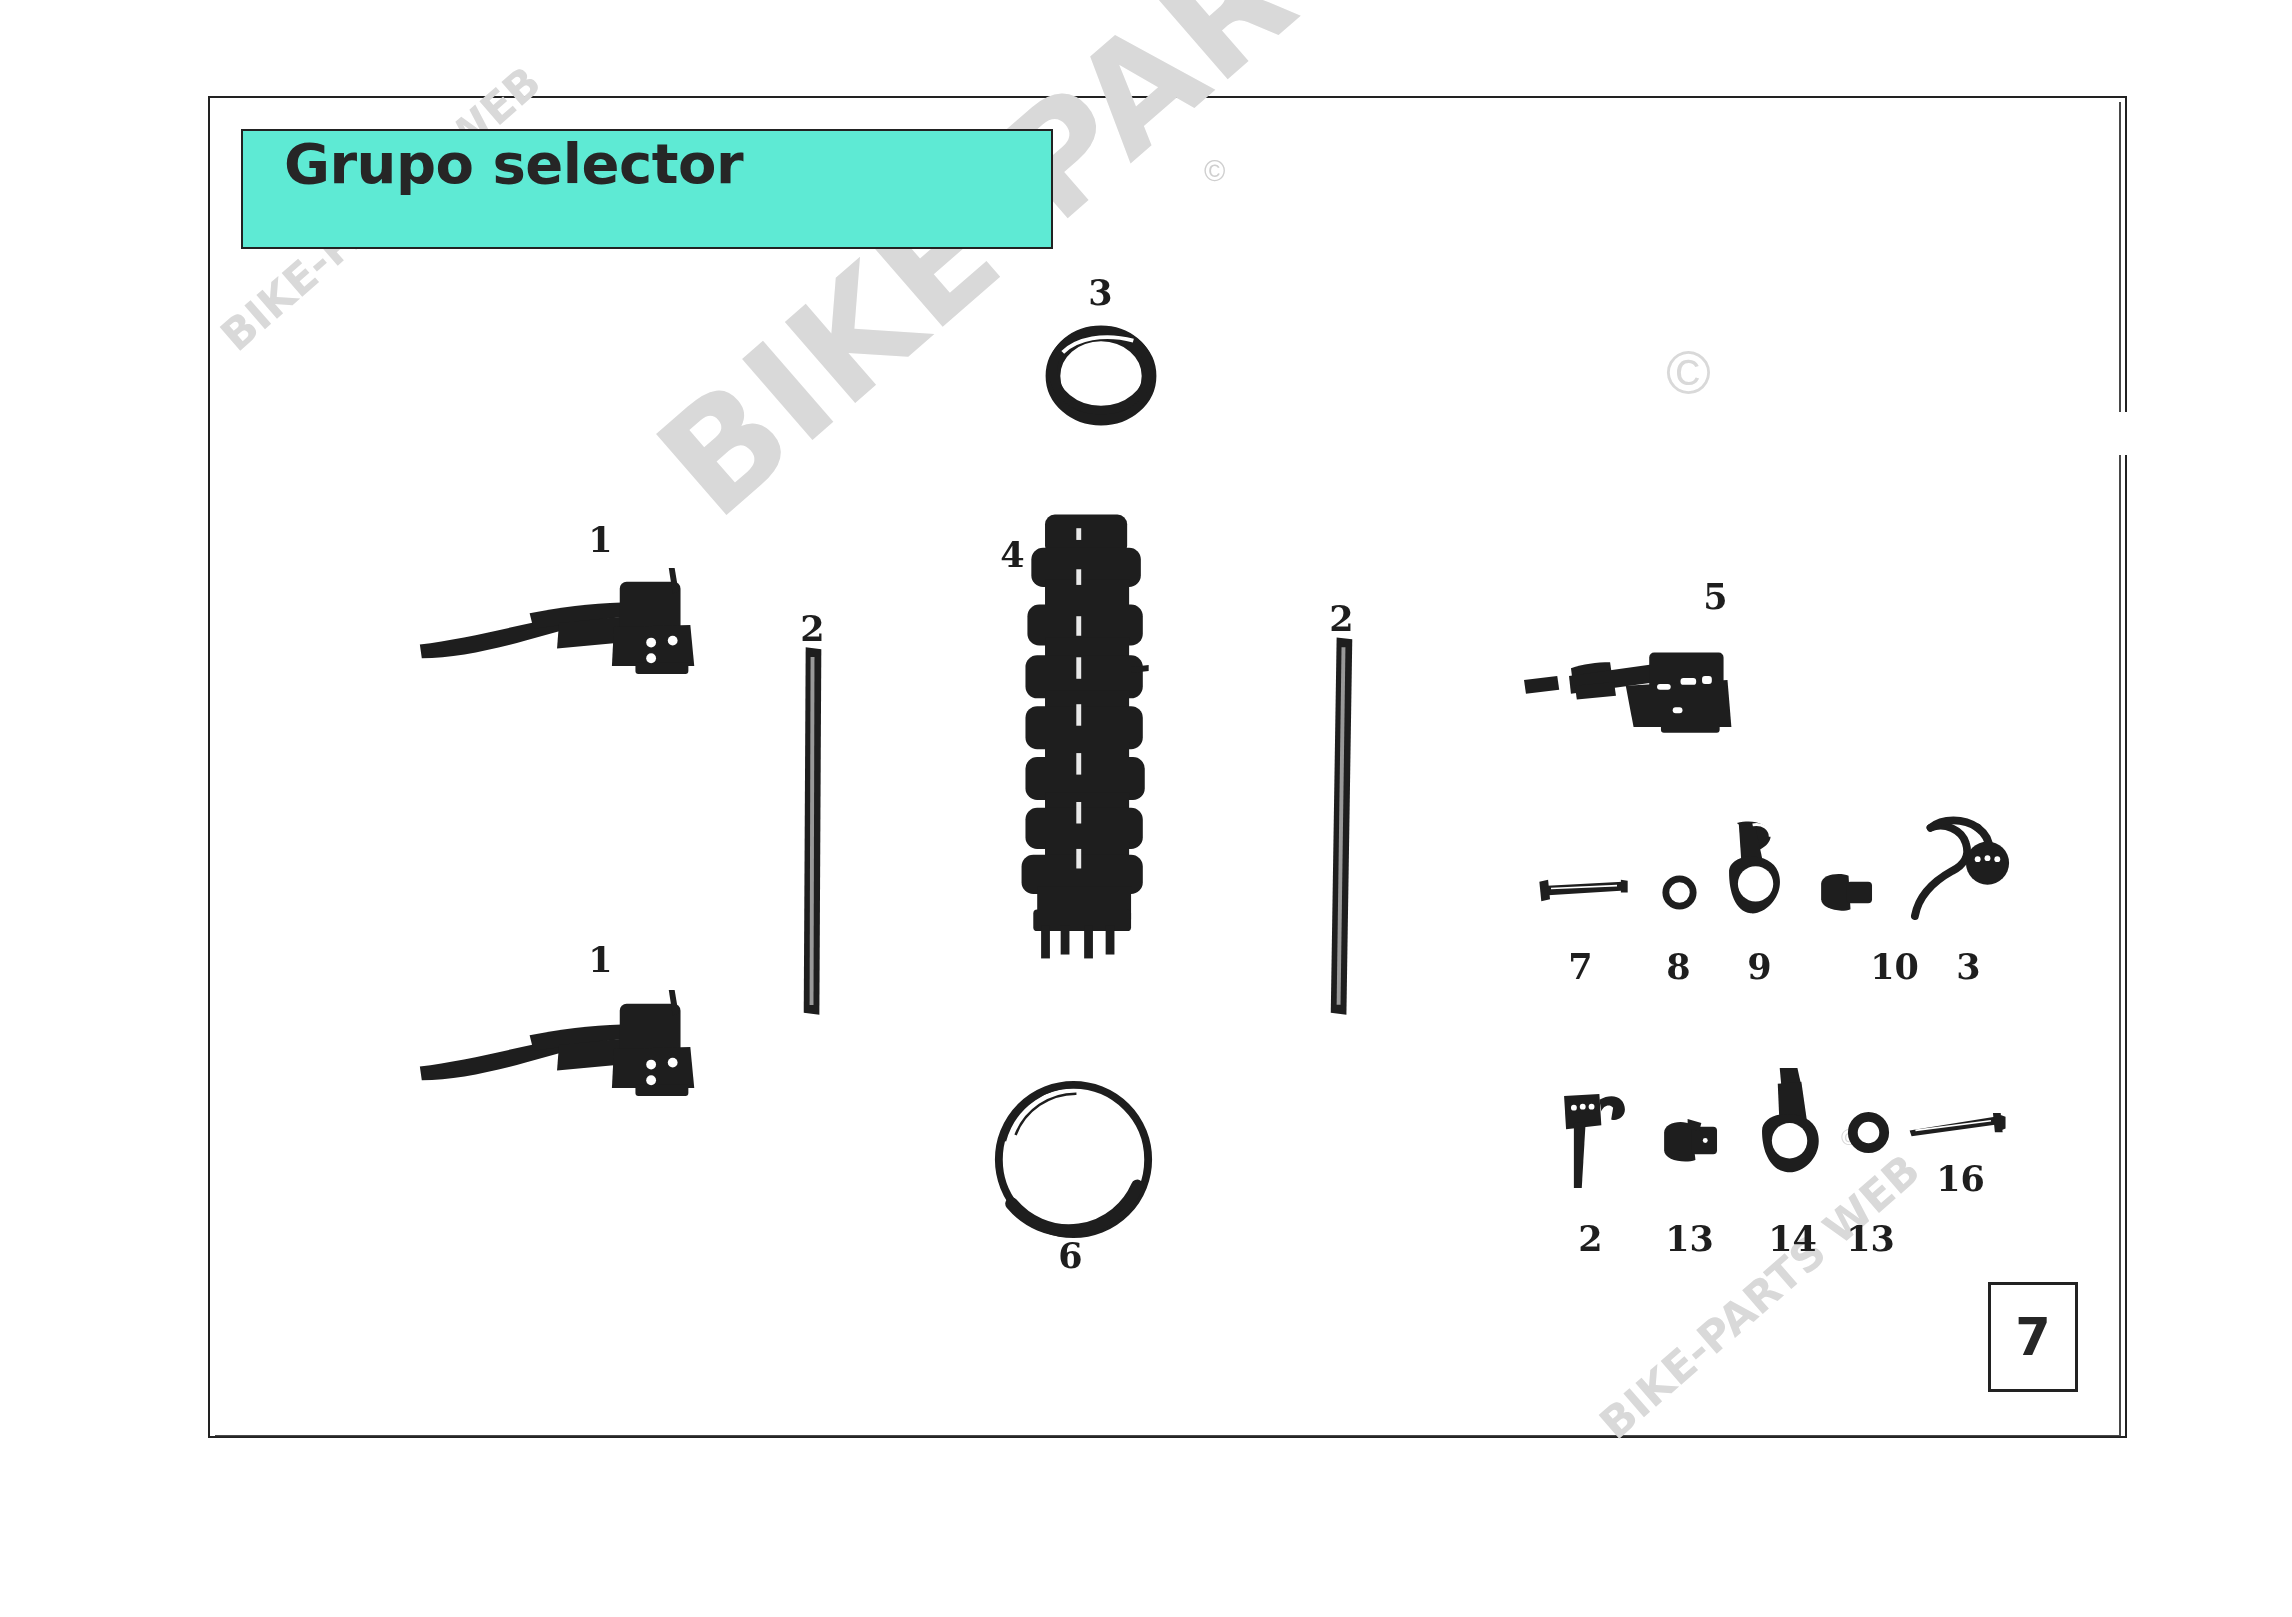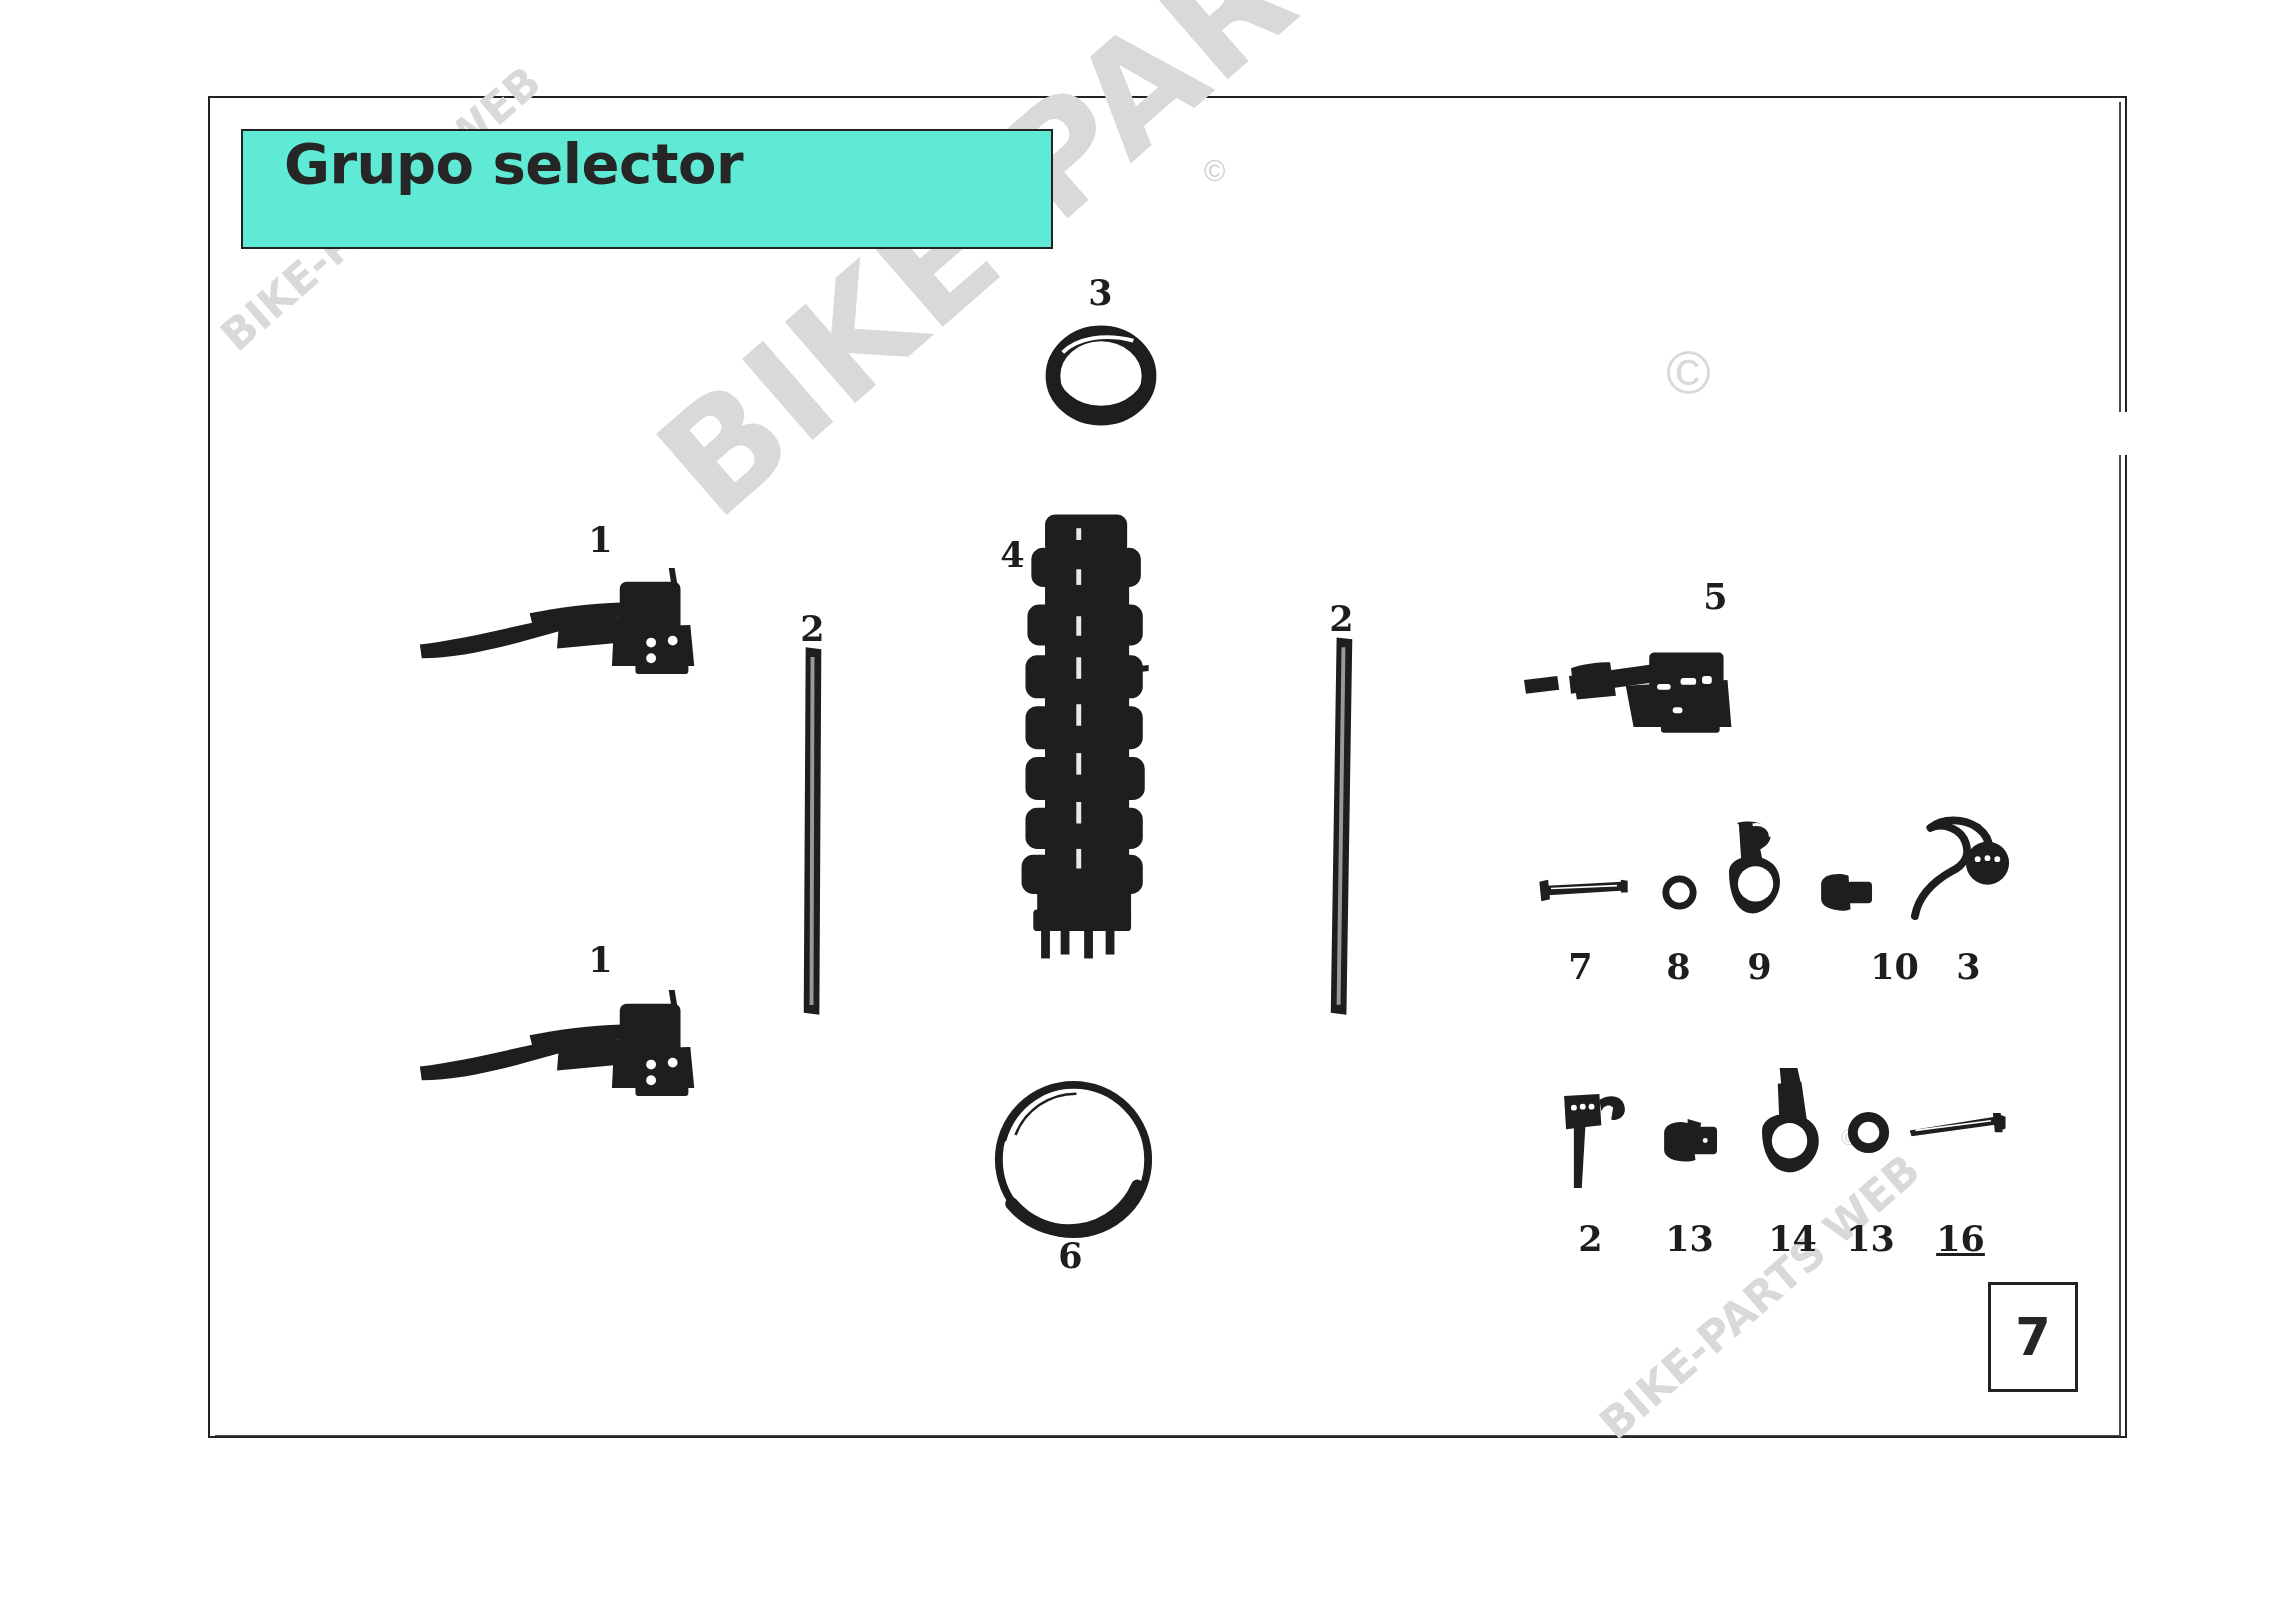--- a/index.html
+++ b/index.html
@@ -444,20 +444,20 @@
   <div class="callout" style="left:1070px; top:1235px;">6</div>
   <div class="callout" style="left:1580px; top:946px;">7</div>
   <div class="callout" style="left:1678px; top:946px;">8</div>
   <div class="callout" style="left:1759px; top:946px;">9</div>
   <div class="callout" style="left:1851px; top:946px;margin-left:14px;">10</div>
   <div class="callout" style="left:1968px; top:946px;">3</div>
   <div class="callout" style="left:1590px; top:1218px;">2</div>
   <div class="callout" style="left:1689px; top:1218px;text-align:center;">13</div>
   <div class="callout" style="left:1792px; top:1218px;">14</div>
   <div class="callout" style="left:1870px; top:1218px;">13</div>
-  <div class="callout" style="left:1960px; top:1218px;text-decoration:underline;">16</div>
+  <div class="callout" style="left:1960px; top:1158px;">16</div>
 
   <div class="page-box">
     <div class="page-num">7</div>
   </div>
 
 </div>
 
 
 </body></html>

